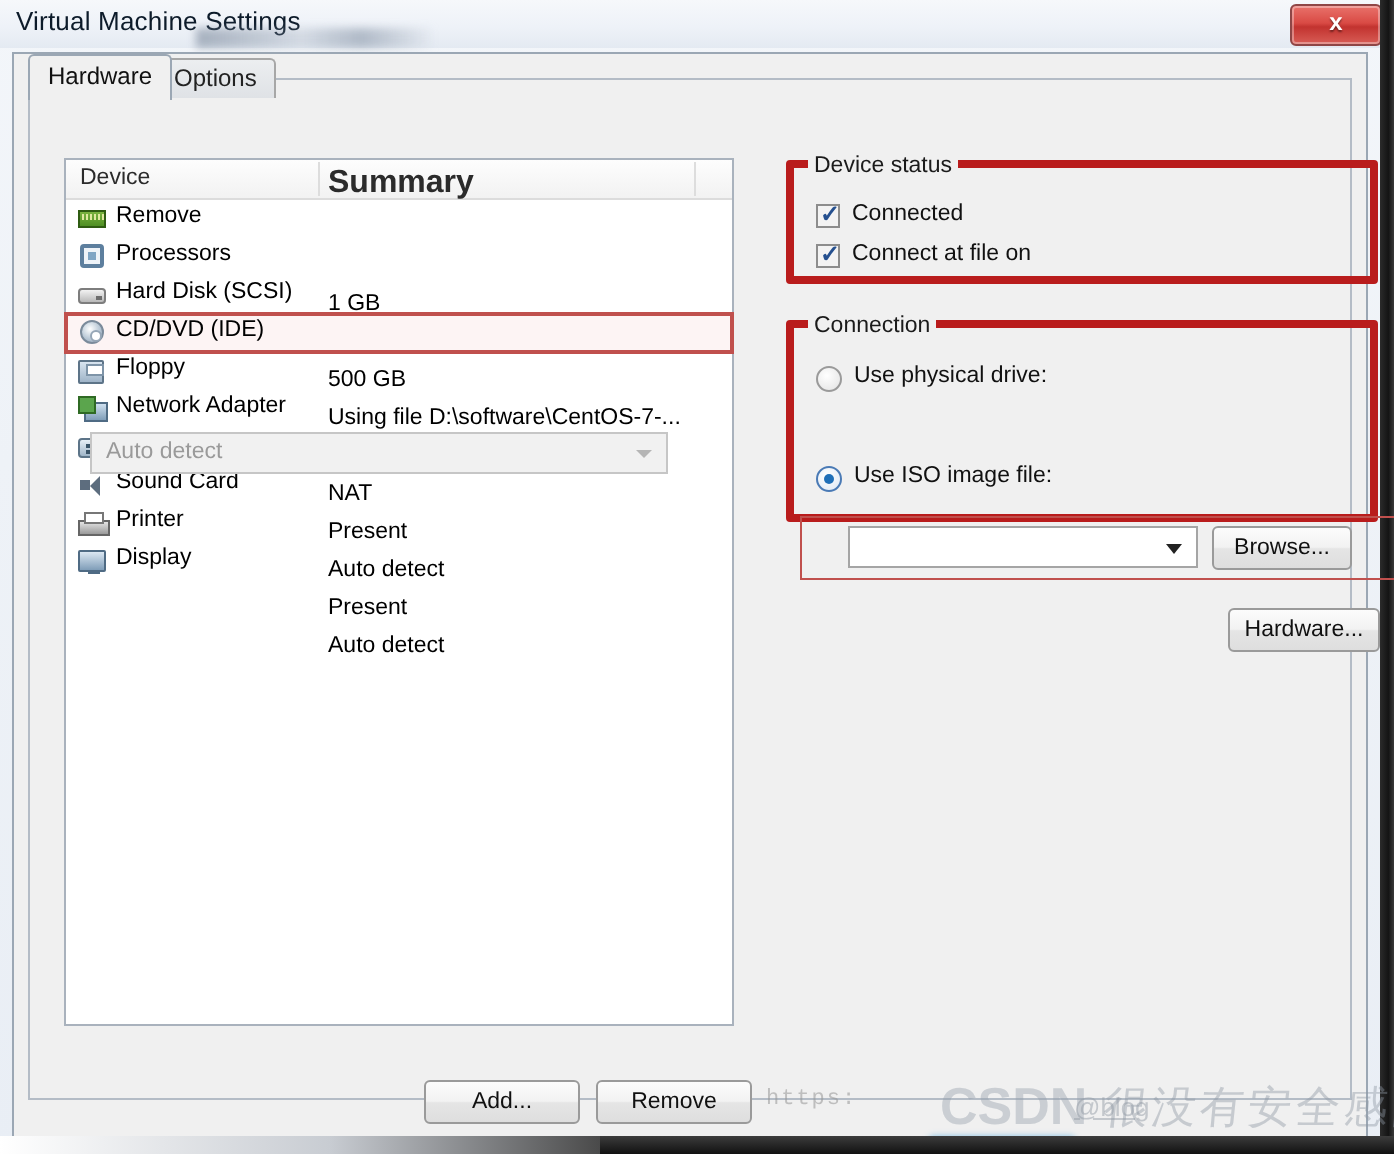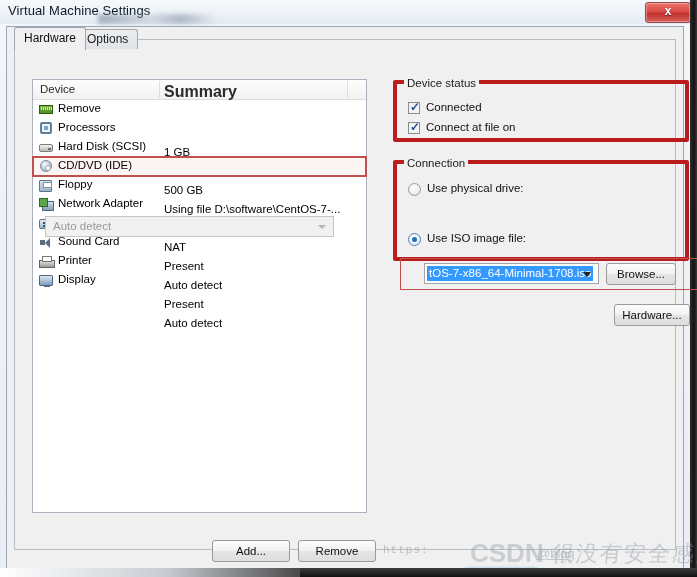--- a/index.html
+++ b/index.html
@@ -595,21 +595,20 @@
         </div>
       </div>
 
       <div id="combo-physical">
         <div class="ctext">Auto detect</div>
         <div class="carrow"></div>
       </div>
 
       <div id="iso-redbox"></div>
       <div id="combo-iso">
-        <div class="isoval">tOS-7-x86_64-Minimal-1708.iso</div>
         <div class="carrow2"></div>
       </div>
       <div class="btn" id="btn-browse">Browse...</div>
 
       <div class="btn" id="btn-advanced">Hardware...</div>
     </div>
 
     <div id="bottombar">
       <div id="btn-ok">OK</div>
       <div class="bbtn" id="btn-cancel">Cancel</div>

